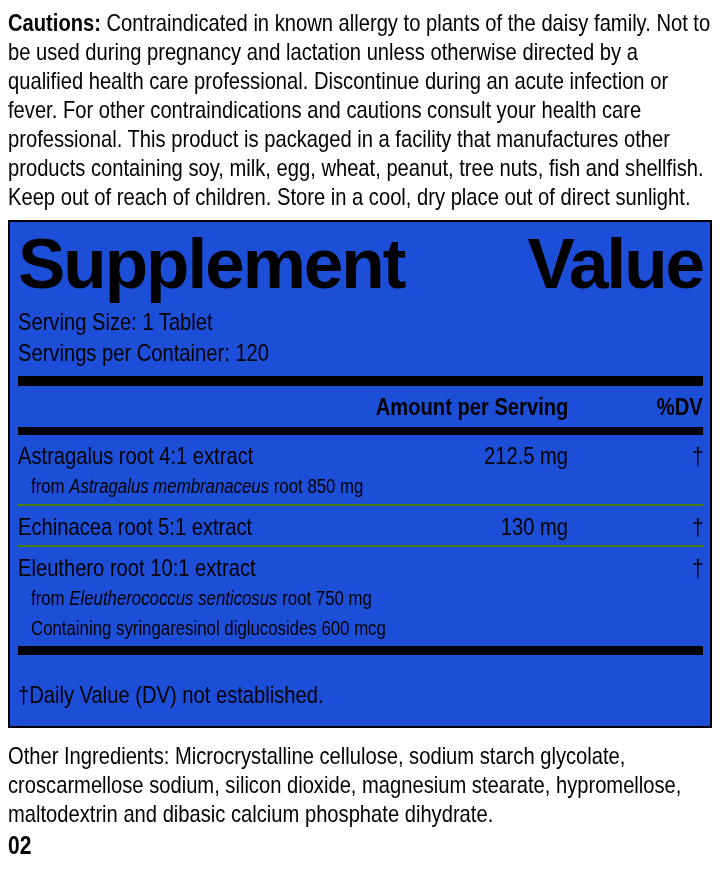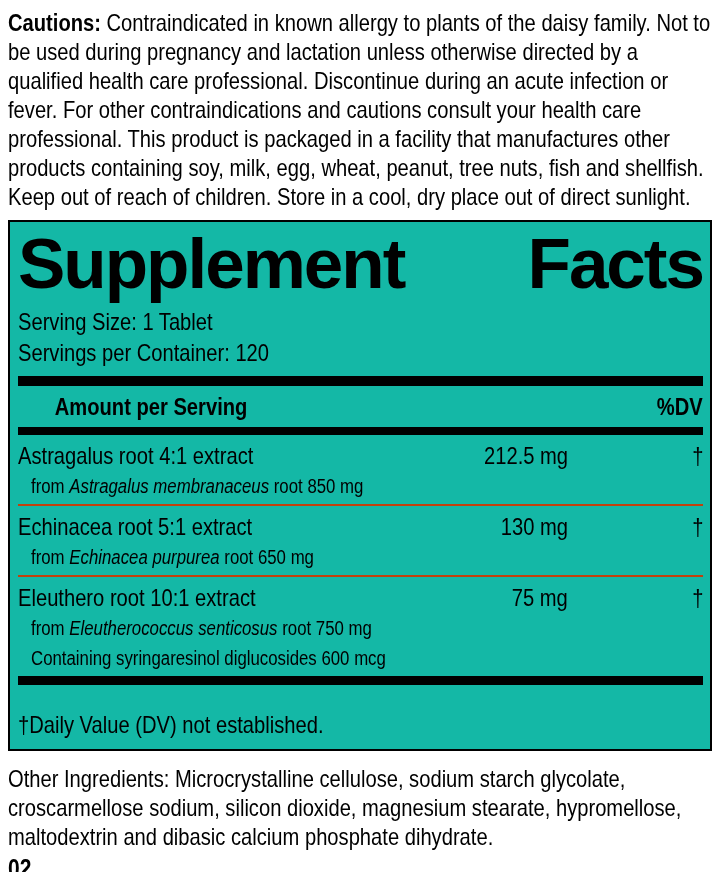--- a/index.html
+++ b/index.html
@@ -16,42 +16,42 @@
   .cond { transform: scaleX(0.84); transform-origin: 0 0; width: 119%; }
   .cxl { display: inline-block; transform: scaleX(0.84); transform-origin: 0 50%; white-space: nowrap; }
   .cxr { display: inline-block; transform: scaleX(0.84); transform-origin: 100% 50%; white-space: nowrap; }
 
   .para { margin: 0; font-size: 24px; line-height: 29px; }
   .b { font-weight: bold; }
 
   .facts-box {
     margin-top: 9px;
     border: 2px solid #000;
-    padding: 0 7px 0 8px;
-    background: #14b8a6;
+    padding: 0 7px 7px 8px;
+    background: #1d4ed8;
   }
   .title {
     display: flex; justify-content: space-between;
     font-weight: bold; font-size: 71px; line-height: 1.0;
     letter-spacing: -2px;
     padding: 6px 0 7px 0;
   }
   .serving-line { font-size: 24px; line-height: 31px; }
 
   .bar { background: #000; }
   .bar-thick  { height: 10px; margin-top: 8px; }
   .bar-med    { height: 8px; }
   .bar-footer { height: 9px; }
 
   .hdr-row { display: flex; font-weight: bold; font-size: 24px; line-height: 28px; padding: 7px 0 6px 0; }
-  .hdr-amt { width: 550px; }
+  .hdr-amt { width: 550px; text-align: right; }
   .hdr-dv  { flex: 1; text-align: right; margin-left: 43px; }
 
   .row { padding: 6px 0 3px 0; }
-  .row.sep { border-bottom: 2px solid #c2410c; }
+  .row.sep { border-bottom: 2px solid #4d7c0f; }
   .row-main { display: flex; font-size: 24px; line-height: 30px; }
   .c-name { width: 334px; }
   .c-amt  { width: 216px; text-align: right; }
   .c-dv   { flex: 1; text-align: right; }
   .row-sub { font-size: 20px; line-height: 30px; padding-left: 13px; }
 
   .footnote { font-size: 24px; line-height: 28px; padding: 6px 0 10px 0; margin-top: 20px; }
 
   .other { margin-top: 13px; }
   .page-code { font-size: 25px; line-height: 29px; margin-top: 3px; font-weight: bold; }
@@ -60,21 +60,21 @@
 <body>
 
 <div class="page">
 
   <p class="para cond"><span class="b">Cautions:</span><span> Contraindicated in known allergy to plants of the daisy family. Not to be used during pregnancy and lactation unless otherwise directed by a qualified health care professional. Discontinue during an acute infection or fever. For other contraindications and cautions consult your health care professional. This product is packaged in a facility that manufactures other products containing soy, milk, egg, wheat, peanut, tree nuts, fish and shellfish. Keep out of reach of children. Store in a cool, dry place out of direct sunlight.</span></p>
 
   <div class="facts-box">
 
     <div class="title">
       <span>Supplement</span>
-      <span>Facts</span>
+      <span>Value</span>
     </div>
 
     <div class="serving-line cond">Serving Size: 1 Tablet</div>
     <div class="serving-line cond">Servings per Container: 120</div>
 
     <div class="bar bar-thick"></div>
 
     <div class="hdr-row">
       <div class="hdr-amt"><span class="cxr">Amount per Serving</span></div>
       <div class="hdr-dv"><span class="cxr">%DV</span></div>
@@ -90,27 +90,25 @@
       </div>
       <div class="row-sub"><span class="cxl"><span>from </span><i>Astragalus membranaceus</i><span> root 850 mg</span></span></div>
     </div>
 
     <div class="row sep">
       <div class="row-main">
         <div class="c-name"><span class="cxl">Echinacea root 5:1 extract</span></div>
         <div class="c-amt"><span class="cxr">130 mg</span></div>
         <div class="c-dv"><span class="cxr">†</span></div>
       </div>
-      <div class="row-sub"><span class="cxl"><span>from </span><i>Echinacea purpurea</i><span> root 650 mg</span></span></div>
     </div>
 
     <div class="row">
       <div class="row-main">
         <div class="c-name"><span class="cxl">Eleuthero root 10:1 extract</span></div>
-        <div class="c-amt"><span class="cxr">75 mg</span></div>
         <div class="c-dv"><span class="cxr">†</span></div>
       </div>
       <div class="row-sub"><span class="cxl"><span>from </span><i>Eleutherococcus senticosus</i><span> root 750 mg</span></span></div>
       <div class="row-sub"><span class="cxl"><span>Containing syringaresinol diglucosides 600 mcg</span><i></i><span></span></span></div>
     </div>
 
     <div class="bar bar-footer"></div>
 
     <div class="footnote"><span class="cxl">†Daily Value (DV) not established.</span></div>
 

